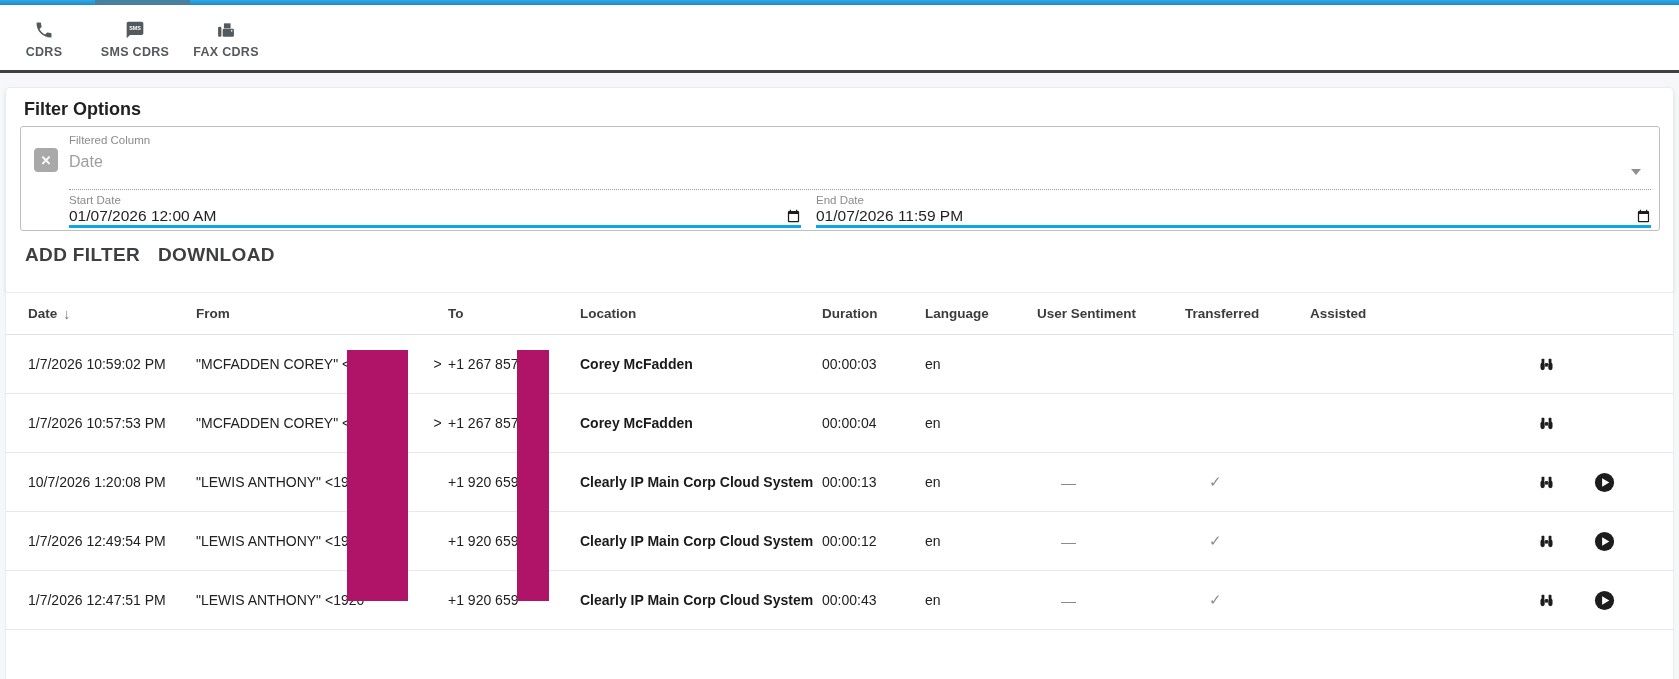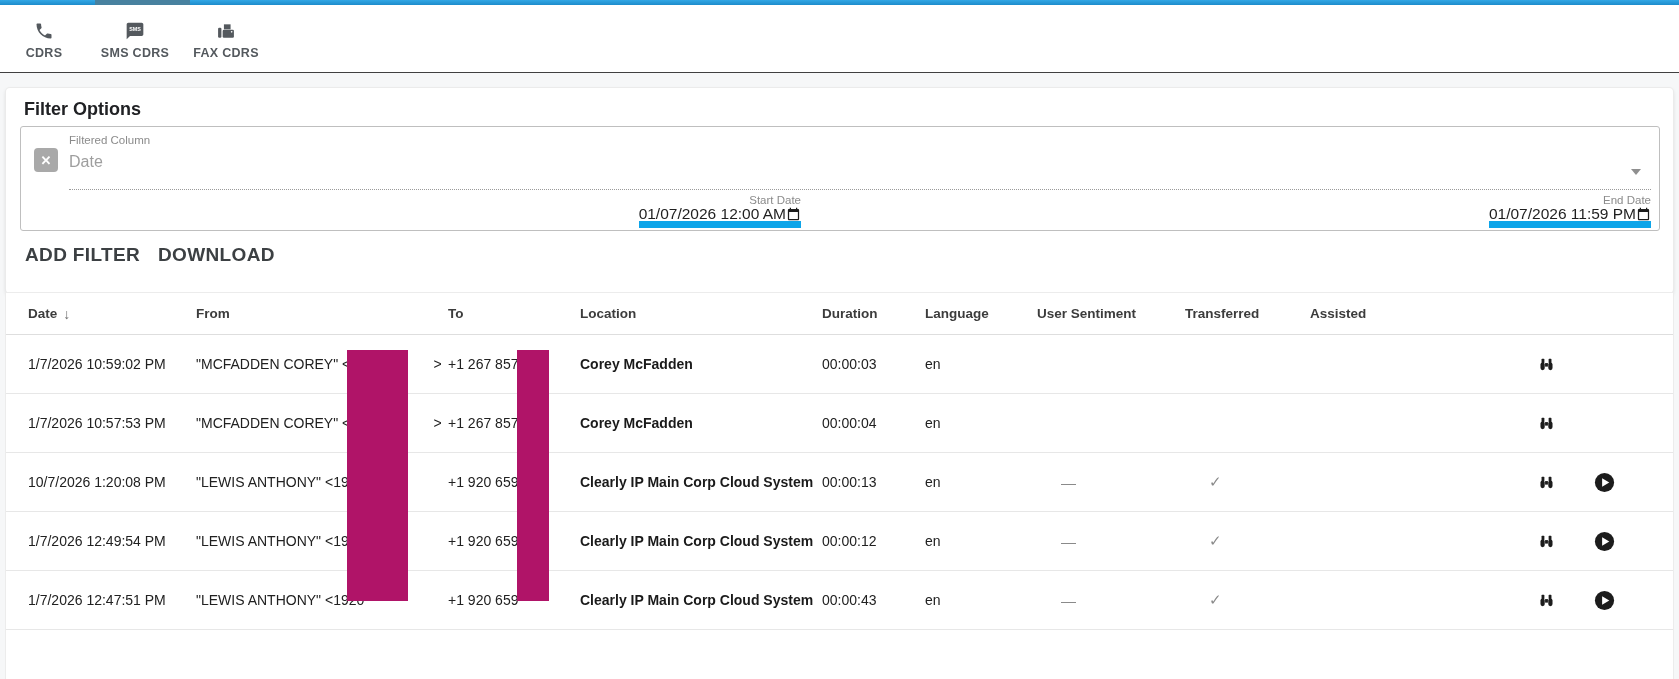--- a/index.html
+++ b/index.html
@@ -8,21 +8,21 @@
   .stage { position:relative; width:1679px; height:679px; background:#f6f7f8; }
 
   
   .top-strip { position:absolute; left:0; top:0; width:1679px; height:5px;
                background:linear-gradient(#33a7e5,#1d8ccb); }
   .top-strip-seg { position:absolute; left:95px; top:0; width:95px; height:5px;
                    background:#48819f; }
 
   
   .tabbar { position:absolute; left:0; top:5px; width:1679px; height:68px;
-            background:#ffffff; border-bottom:1px solid #404040;
+            background:#ffffff; border-bottom:3px solid #404040;
             display:flex; align-items:stretch; }
   .tab { position:relative; width:88px; margin-right:3px; display:flex; flex-direction:column;
          align-items:center; justify-content:center; gap:5px; cursor:pointer;
          color:#54595e; padding-top:4px; }
   .tab .tab-label { font-size:12.5px; font-weight:700; letter-spacing:.3px; }
   .tab svg { display:block; }
   .tab.active { color:#0f74ae; }
   .tab.active .tab-underline { position:absolute; left:2px; right:2px; bottom:0;
                                height:2px; background:#0f74ae; }
 
@@ -40,26 +40,26 @@
                        cursor:pointer; }
   .fc-label { position:absolute; left:48px; top:7px; font-size:11.5px; color:#8b8b8b; }
   .fc-value { position:absolute; left:48px; top:26px; font-size:16px; color:#9e9e9e; }
   .fc-underline { position:absolute; left:48px; right:8px; top:62px;
                   border-bottom:1px dotted #9a9a9a; }
   .dd-arrow { position:absolute; right:18px; top:42px; width:0; height:0;
               border-left:5px solid transparent; border-right:5px solid transparent;
               border-top:6px solid #8f8f8f; cursor:pointer; }
   .date-fields { position:absolute; left:48px; right:8px; top:66px; height:36px;
                  display:flex; }
-  .date-field { display:flex; flex-direction:column;align-items:flex-end; }
+  .date-field { display:flex; flex-direction:column; }
   .date-field.start { width:732px; margin-right:15px; }
   .date-field.end { flex:1; }
   .df-label { font-size:11.5px; color:#8b8b8b; height:14px; line-height:14px; }
   .df-row { display:flex; align-items:center; justify-content:space-between;
-            border-bottom:7px solid #0ea5e9; height:21px; cursor:text; }
+            border-bottom:3px solid #0ea5e9; height:21px; cursor:text; }
   .df-value { font-size:15.5px; color:#1f1f1f; }
   .cal-icon { cursor:pointer; display:flex; align-items:center; }
 
   .filter-actions { position:absolute; left:10px; top:150px; display:flex; }
   .text-btn { font-size:19px; font-weight:700; color:#3c4043; letter-spacing:.35px;
               padding:6px 9px; cursor:pointer; background:none; border:none;
               font-family:"Liberation Sans", sans-serif; }
 
   
   .table-card { position:absolute; left:6px; top:293px; width:1667px; height:386px;

